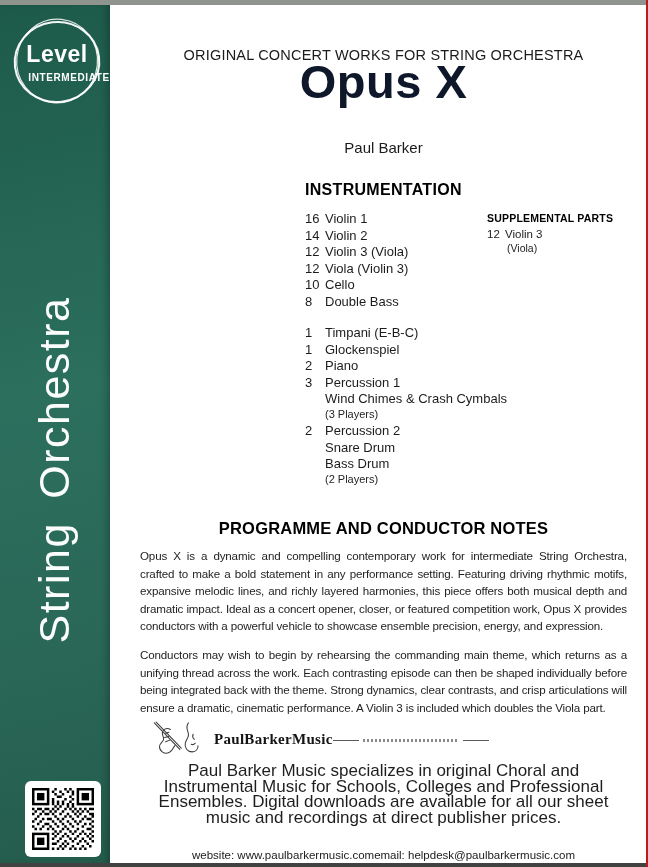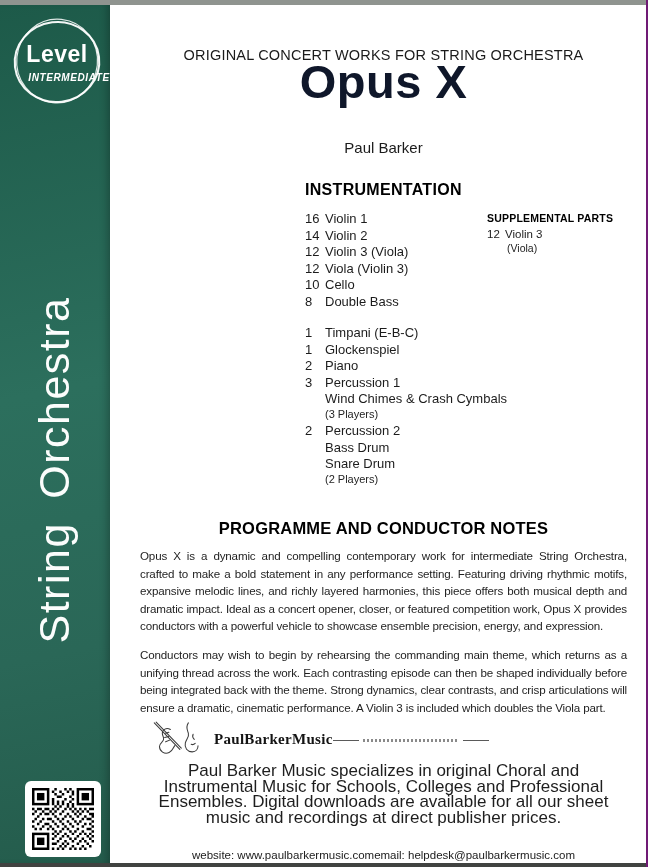--- a/index.html
+++ b/index.html
@@ -1,38 +1,38 @@
 <!DOCTYPE html>
 <html><head>
 <meta charset="utf-8">
 <style>
   * { margin:0; padding:0; box-sizing:border-box; }
   html,body { background:#ffffff; }
   .page {
     position:relative; width:648px; height:867px; background:#ffffff;
     font-family:"Liberation Sans", sans-serif; overflow:hidden;
-    border-right:2px solid #701a75;
+    border-right:2px solid #b91c1c;
   }
   
   .top-bar { position:absolute; left:0; top:0; width:648px; height:5px; background:#8f948f; z-index:6; }
   .bottom-bar { position:absolute; left:0; bottom:0; width:648px; height:4px; background:#414341; z-index:6; }
 
   
   .sidebar {
     position:absolute; left:0; top:5px; width:110px; height:858px;
     background:linear-gradient(168deg, #1d5a49 0%, #2c6f5d 45%, #2a6757 75%, #245c4c 100%);
     box-shadow: inset -7px 0 9px -5px rgba(0,0,0,0.28);
     z-index:2;
   }
   .badge { position:absolute; left:10px; top:10px; width:94px; height:94px; }
   .badge svg { position:absolute; left:0; top:0; width:94px; height:94px; }
   .badge-text { position:absolute; left:0; top:0; width:94px; height:94px;
     display:flex; flex-direction:column; align-items:center; justify-content:center; color:#fff; }
   .badge-level { font-size:23px; font-weight:700; letter-spacing:0.5px; line-height:1; margin-top:2px; }
-  .badge-tier { font-size:10px; font-weight:700; font-style:italic; letter-spacing:0.6px; margin-top:6px;margin-left:24px; }
+  .badge-tier { font-size:10px; font-weight:700; letter-spacing:0.6px; margin-top:6px;margin-left:24px; }
   .vert-text {
     position:absolute; left:54px; top:465px;
     transform:translate(-50%,-50%) rotate(-90deg);
     white-space:nowrap; color:#fbfdfc; font-size:43px; font-weight:400;
     letter-spacing:1.5px; word-spacing:10px;
   }
   .qr-wrap { position:absolute; left:25px; top:776px; width:76px; height:76px;
     background:#fff; border-radius:6px; display:flex; align-items:center; justify-content:center; }
   .qr-wrap svg { width:62px; height:62px; }
 
@@ -171,25 +171,25 @@
     <div class="irow small">
         <span class="qty"></span>
         <span class="iname">(3 Players)</span>
       </div>
     <div class="irow">
         <span class="qty">2</span>
         <span class="iname">Percussion 2</span>
       </div>
     <div class="irow">
         <span class="qty"></span>
+        <span class="iname">Snare Drum</span>
+      </div>
+    <div class="irow">
+        <span class="qty"></span>
         <span class="iname">Bass Drum</span>
-      </div>
-    <div class="irow">
-        <span class="qty"></span>
-        <span class="iname">Snare Drum</span>
       </div>
     <div class="irow small">
         <span class="qty"></span>
         <span class="iname">(2 Players)</span>
       </div>
   </div>
 
   <div class="supp">
     <div class="supp-heading">SUPPLEMENTAL PARTS</div>
     <div class="supp-row">

